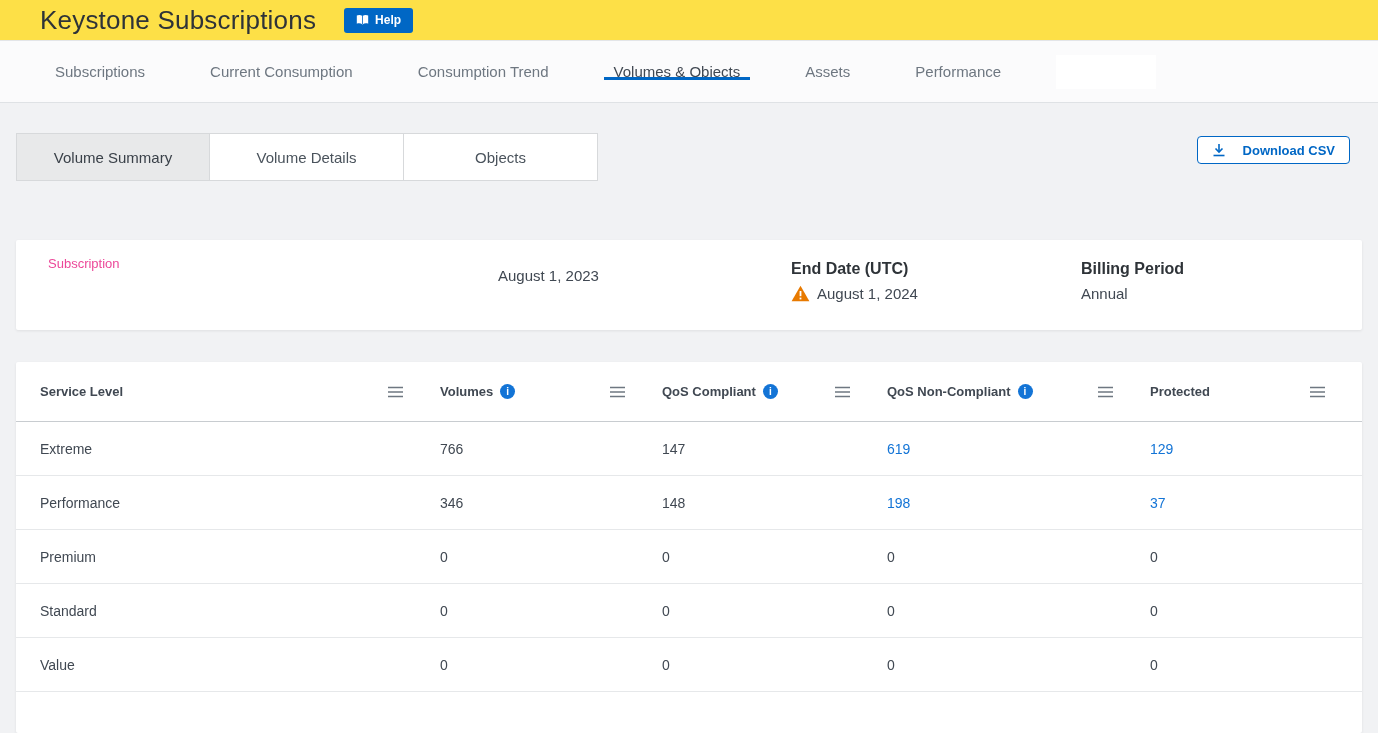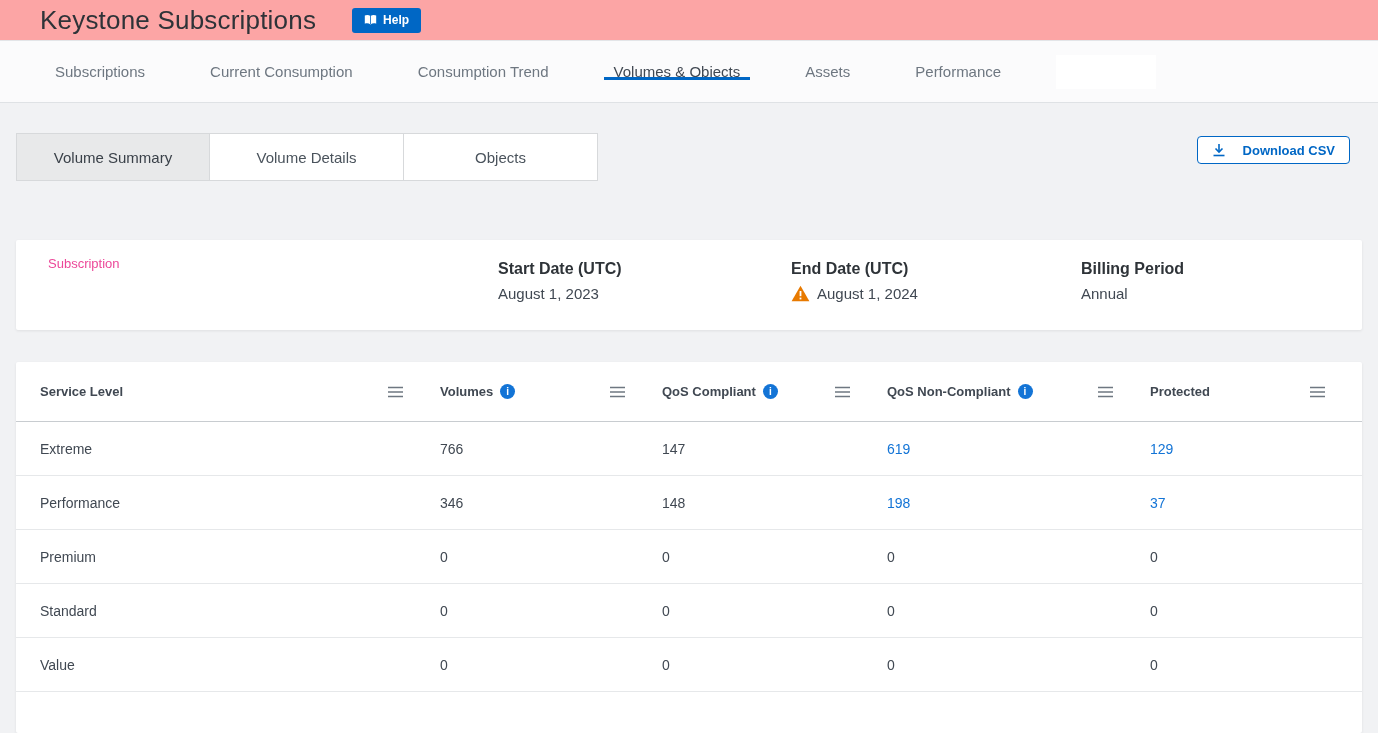--- a/index.html
+++ b/index.html
@@ -12,35 +12,34 @@
   :root {
     --accent: #0067C5;
     --link: #1374d6;
     --warning: #E87A00;
     --border: #e3e5e8;
   }
 
   
   .topbar {
     height: 41px;
-    background: #fca5a5;
+    background: #fde047;
     border-bottom: 1px solid var(--border);
     display: flex;
     align-items: center;
     padding: 0 40px;
-    gap: 32px;
   }
   .page-title {
     font-size: 26px;
     font-weight: 400;
     color: #2e3338;
     letter-spacing: 0.2px;
   }
   .help-btn {
-    margin-left: 4px;
+    margin-left: 28px;
     background: var(--accent);
     color: #fff;
     border: none;
     border-radius: 3px;
     height: 25px;
     padding: 0 12px;
     font-size: 12px;
     font-weight: 700;
     font-family: inherit;
     display: inline-flex;
@@ -270,21 +269,20 @@
         </span>
         <span>Download CSV</span>
       </button>
     </div>
 
     <section class="card sub-card">
       <div class="sub-field">
         <div class="sub-label">Subscription</div>
       </div>
       <div class="info-field info-start">
-        <div class="info-label">Start Date (UTC)</div>
         <div class="info-value">August 1, 2023</div>
       </div>
       <div class="info-field info-end">
         <div class="info-label">End Date (UTC)</div>
         <div class="info-value">
           <span class="warn-icon">
             <svg width="19" height="17" viewBox="0 0 19 17">
               <path class="warn-fill" d="M9.5 0.8 L18.4 16.2 H0.6 Z"></path>
               <rect x="8.6" y="6" width="1.8" height="5.2" fill="#ffffff"></rect>
               <rect x="8.6" y="12.6" width="1.8" height="1.8" fill="#ffffff"></rect>

